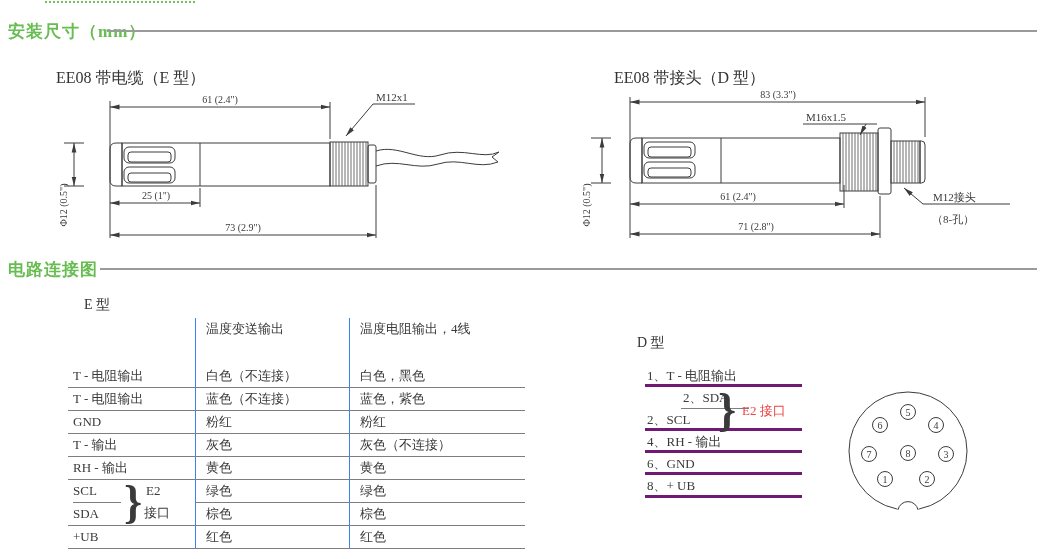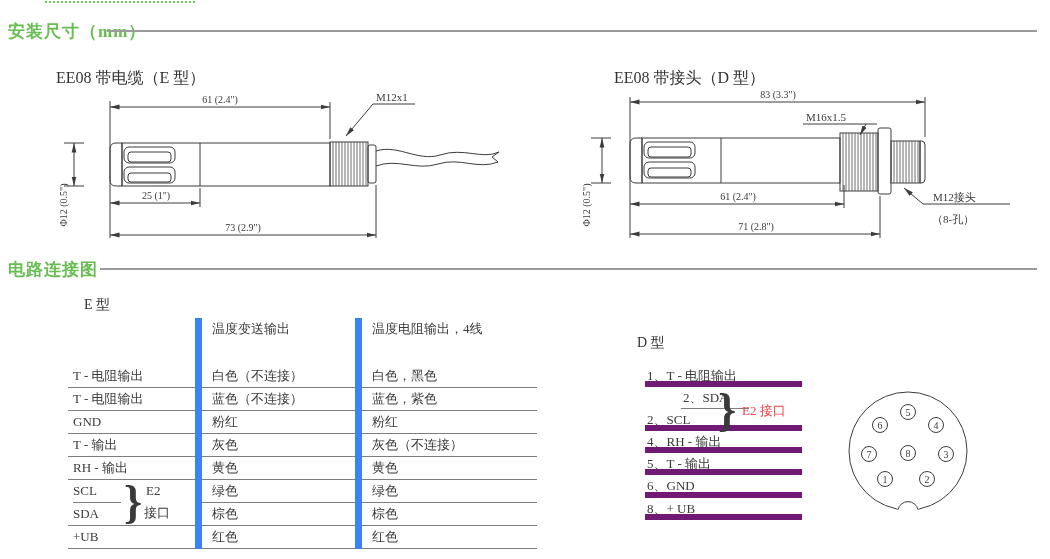--- a/index.html
+++ b/index.html
@@ -18,31 +18,31 @@
   svg .dimtxt{font-size:10px;}
   svg .lbltxt{font-size:11px;}
   
   table.etable{position:absolute;left:68px;top:318px;border-collapse:collapse;table-layout:fixed;
         font-size:13px;color:#3a3a3a;}
   table.etable th,table.etable td{font-weight:normal;text-align:left;padding:0;margin:0;overflow:visible;white-space:nowrap;}
   table.etable th{height:45px;vertical-align:top;padding-top:2px;}
   table.etable td{height:22px;line-height:22px;}
   table.etable .w1{width:122px;} table.etable .w2{width:143px;} table.etable .w3{width:165px;}
   table.etable .c1{padding-left:5px;}
-  table.etable .c2,table.etable .c3{border-left:7px solid #3b82f6;padding-left:10px;}
+  table.etable .c2,table.etable .c3{border-left:1px solid #3b82f6;padding-left:10px;}
   table.etable tr.b td{border-bottom:1px solid #7e7e7e;}
   table.etable td.merged{height:44px;position:relative;vertical-align:top;border-bottom:1px solid #7e7e7e;}
   .scl-span{display:block;width:48px;height:22px;line-height:22px;border-bottom:1px solid #7e7e7e;}
   .sda-span{display:block;height:21px;line-height:21px;}
   .brace-e{position:absolute;left:56px;top:-2px;font-size:46px;line-height:48px;font-weight:bold;}
   .e2top{position:absolute;left:78px;top:0;height:22px;line-height:22px;}
   .e2bot{position:absolute;left:76px;top:22px;height:22px;line-height:22px;}
   
   .dlist{position:absolute;left:645px;top:365px;width:157px;font-size:13px;color:#3a3a3a;}
-  .ditem{position:relative;height:22.1px;line-height:22px;border-bottom:6px solid #701a75;
+  .ditem{position:relative;height:22.1px;line-height:22px;border-bottom:3px solid #701a75;
         box-sizing:border-box;padding-left:2px;white-space:nowrap;}
   .ditem.nb{border-bottom:none;margin-left:36px;}
   .short-u{position:absolute;left:0;bottom:0;width:68px;height:0;border-bottom:1px solid #7e7e7e;}
   .brace-d{position:absolute;left:718px;top:386px;font-size:46px;line-height:48px;font-weight:bold;color:#3a3a3a;}
   .e2-d{position:absolute;left:742px;top:402px;font-size:13px;color:#ef4444;white-space:nowrap;}
 </style>
 </head>
 <body>
 
 <div id="page">
@@ -235,21 +235,20 @@
   </tbody>
     </table>
 
   <div class="sub-label" style="left:637px;top:294px;margin-top:40px;">D 型</div>
 
   <div class="dlist">
     <div class="ditem"><span>1、T - 电阻输出</span></div>
     <div class="ditem nb"><span>2、SDA</span><span class="short-u"></span></div>
     <div class="ditem"><span>2、SCL</span></div>
     <div class="ditem"><span>4、RH - 输出</span></div>
-    <div class="ditem"><span>5、T - 输出</span></div>
     <div class="ditem"><span>6、GND</span></div>
     <div class="ditem"><span>8、+ UB</span></div>
   </div>
   <div class="brace-d">}</div>
   <div class="e2-d">E2 接口</div>
 
   <svg style="left:840px;top:383px;" width="140" height="140" viewBox="0 0 140 140">
     <g>
       <circle class="ln" cx="68" cy="68" r="59"></circle>
       <rect x="57.5" y="124.6" width="21" height="4" fill="#ffffff" stroke="none"></rect>

